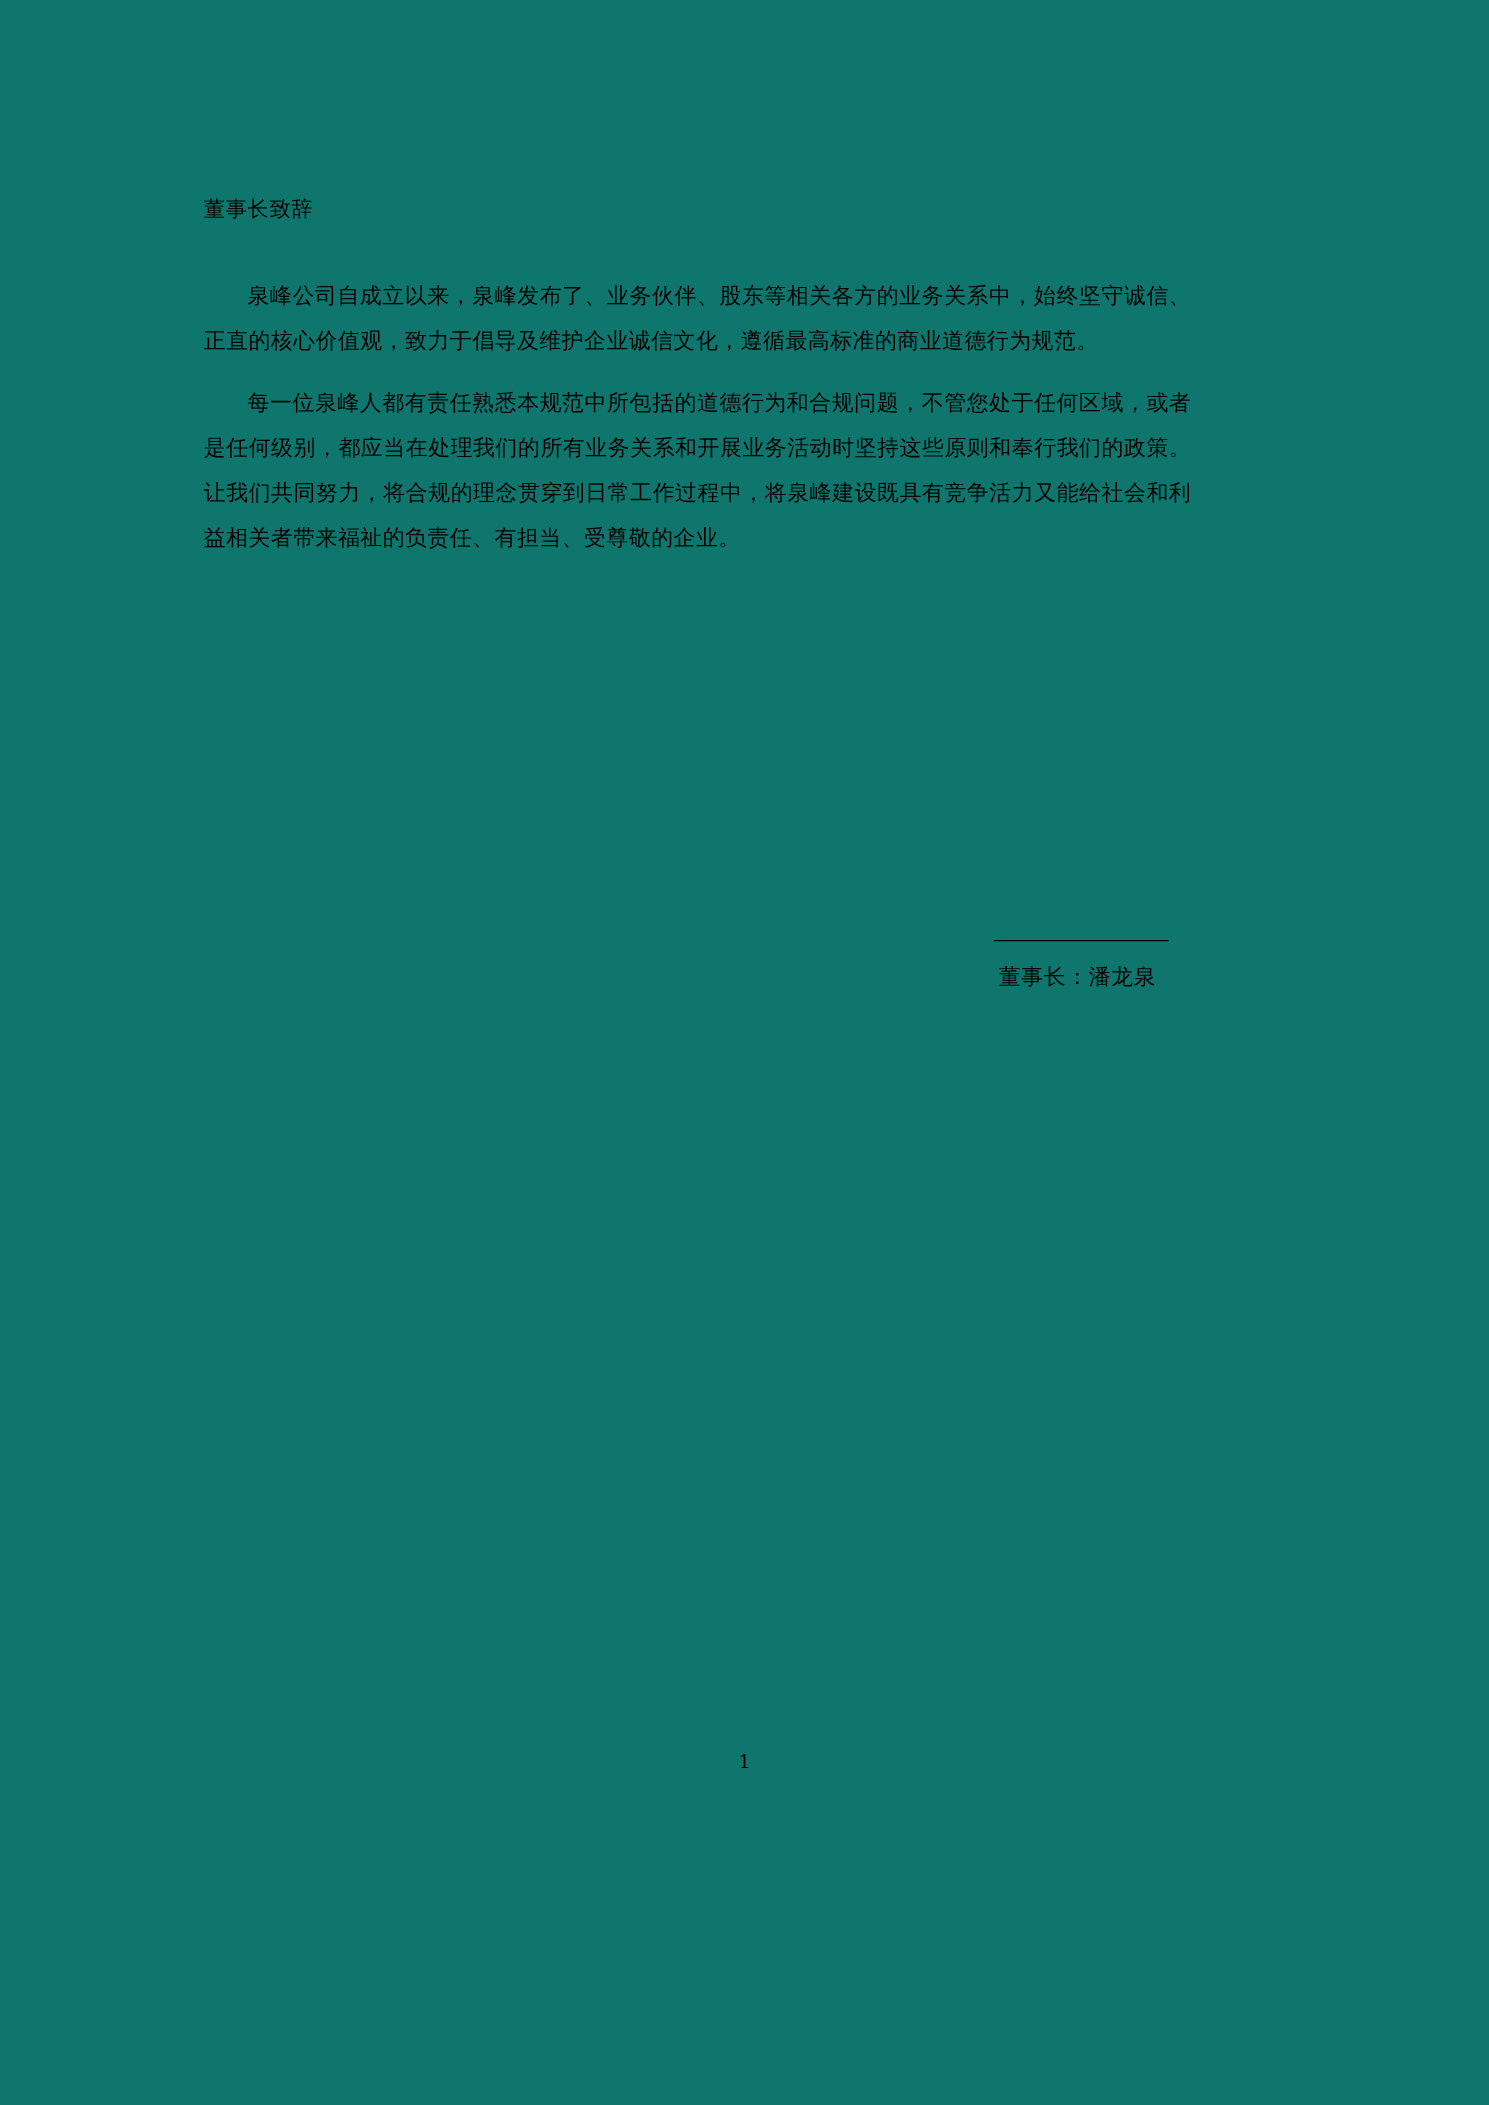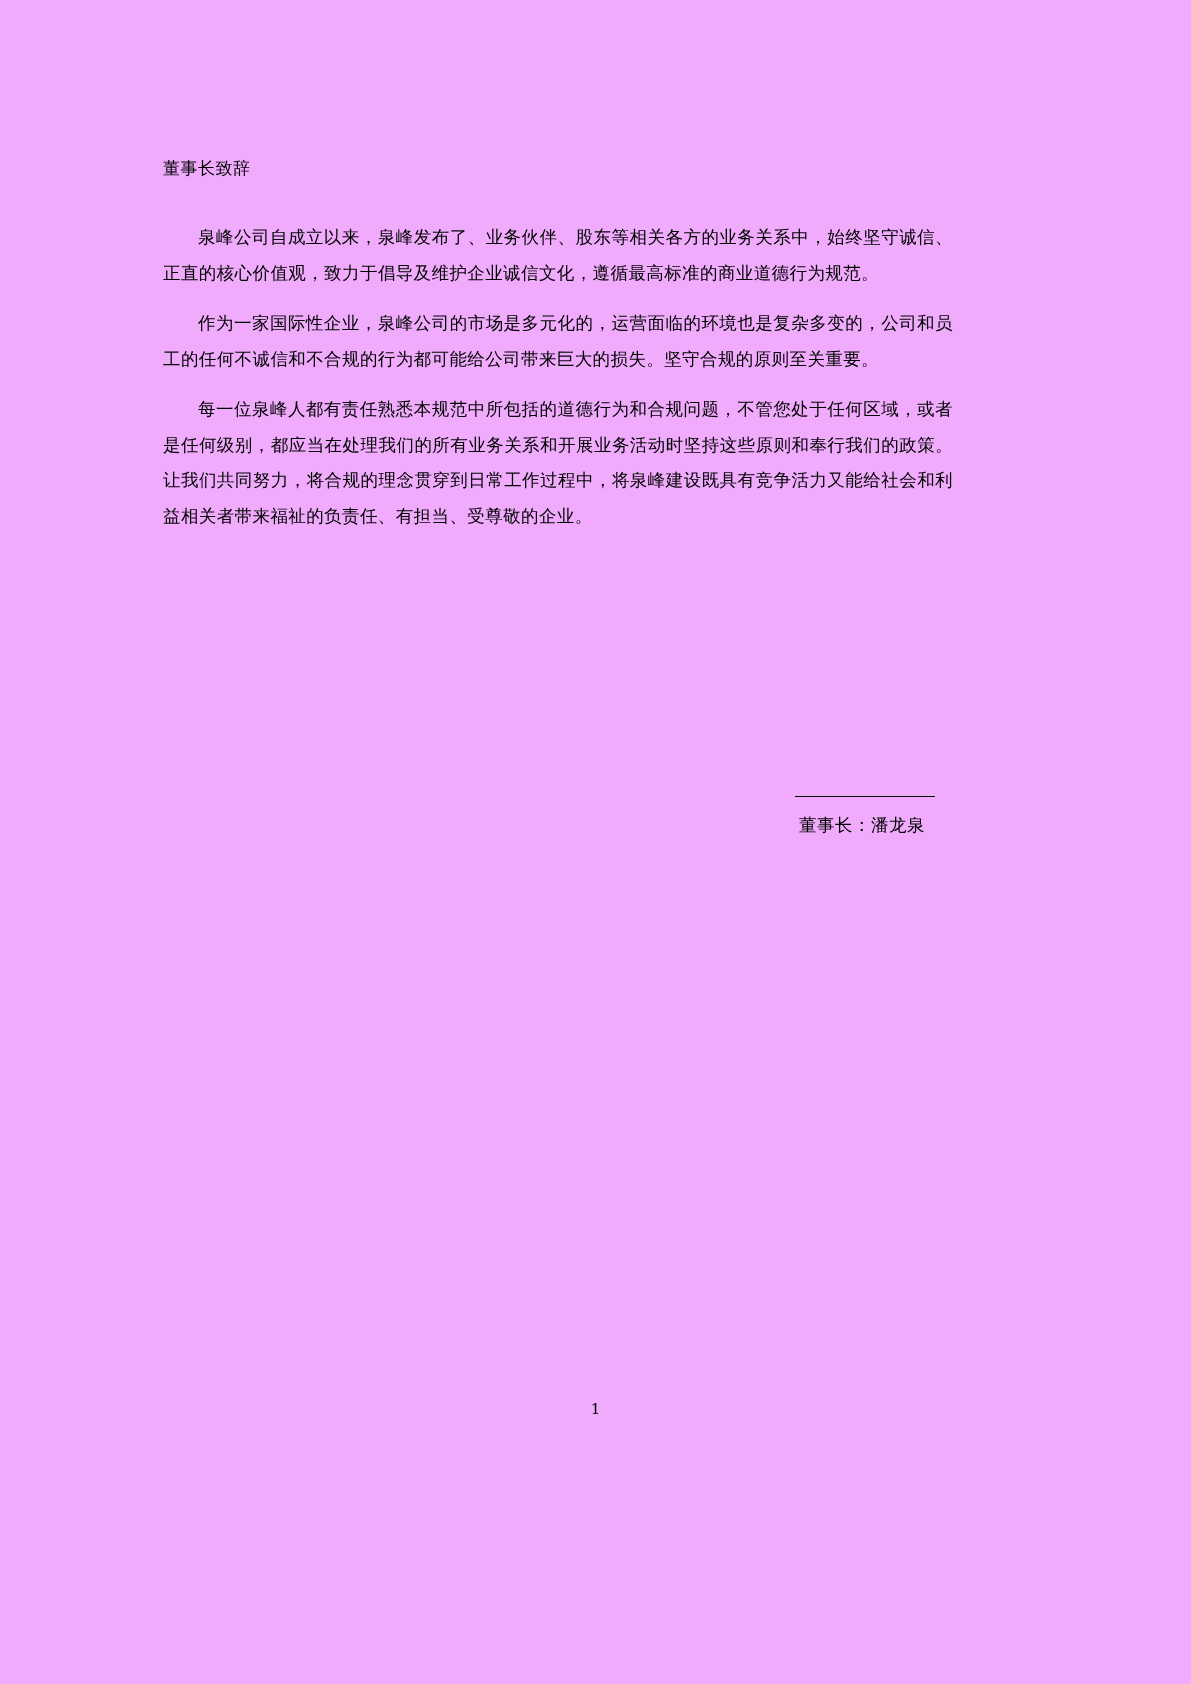--- a/index.html
+++ b/index.html
@@ -8,21 +8,21 @@
     background: #ffffff;
   }
   body {
     font-family: "DejaVu Sans", "Liberation Sans", sans-serif;
     color: #000000;
   }
   .page {
     position: relative;
     width: 1191px;
     height: 1684px;
-    background: #f0abfc;
+    background: #0f766e;
     margin: 0 auto;
     overflow: hidden;
   }
   .content {
     position: absolute;
     left: 163px;
     top: 155px;
     width: 790px;
   }
   .doc-title {
@@ -37,21 +37,21 @@
     line-height: 2.05;
     letter-spacing: 0.4px;
     margin: 0 0 14px 0;
     text-align: justify;
     text-justify: inter-ideograph;
     text-indent: 2em;
   }
   .signature-block {
     position: absolute;
     left: 163px;
-    top: 794px;
+    top: 750px;
     width: 790px;
     text-align: right;
   }
   .sig-line {
     display: inline-block;
     width: 140px;
     border-top: 1.6px solid #000;
     margin-right: 18px;
     margin-bottom: 12px;
   }
@@ -72,21 +72,20 @@
 </style>
 </head>
 <body>
 
 <div class="page">
 
   <div class="content">
     <h1 class="doc-title">董事长致辞</h1>
 
     <p class="para">泉峰公司自成立以来，泉峰发布了、业务伙伴、股东等相关各方的业务关系中，始终坚守诚信、正直的核心价值观，致力于倡导及维护企业诚信文化，遵循最高标准的商业道德行为规范。</p>
-    <p class="para">作为一家国际性企业，泉峰公司的市场是多元化的，运营面临的环境也是复杂多变的，公司和员工的任何不诚信和不合规的行为都可能给公司带来巨大的损失。坚守合规的原则至关重要。</p>
     <p class="para">每一位泉峰人都有责任熟悉本规范中所包括的道德行为和合规问题，不管您处于任何区域，或者是任何级别，都应当在处理我们的所有业务关系和开展业务活动时坚持这些原则和奉行我们的政策。让我们共同努力，将合规的理念贯穿到日常工作过程中，将泉峰建设既具有竞争活力又能给社会和利益相关者带来福祉的负责任、有担当、受尊敬的企业。</p>
   </div>
 
   <div class="signature-block">
     <span class="sig-line"></span>
     <div class="sig-name">董事长：潘龙泉</div>
   </div>
 
   <div class="page-number">1</div>
 

